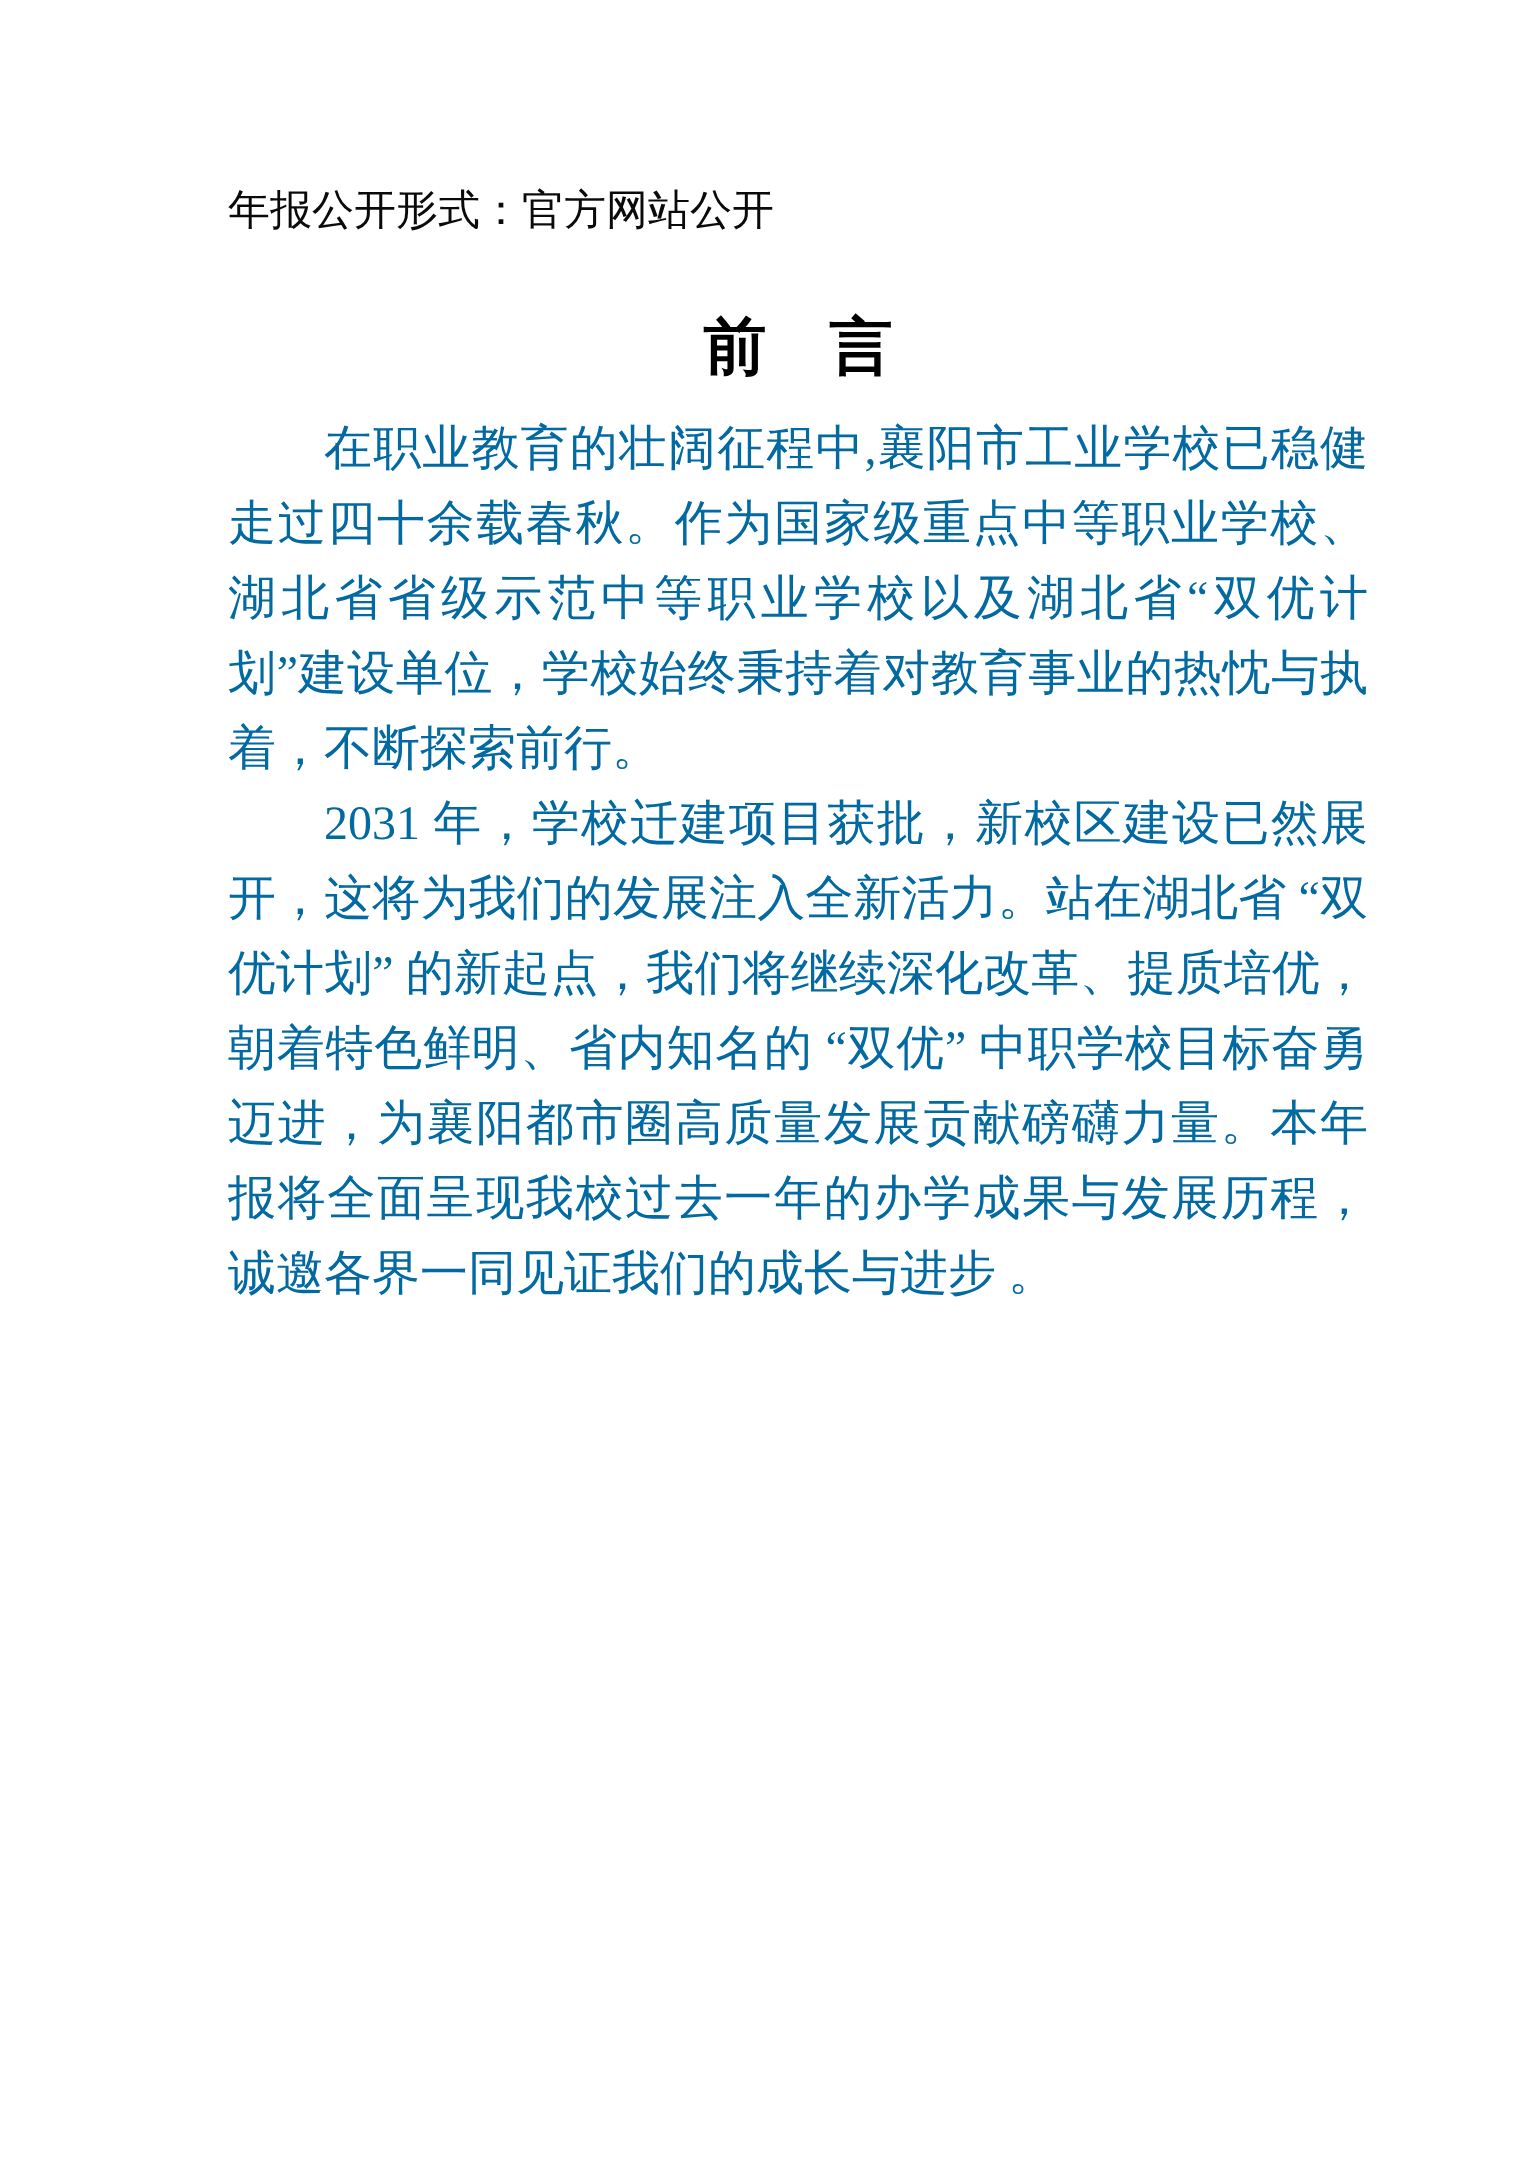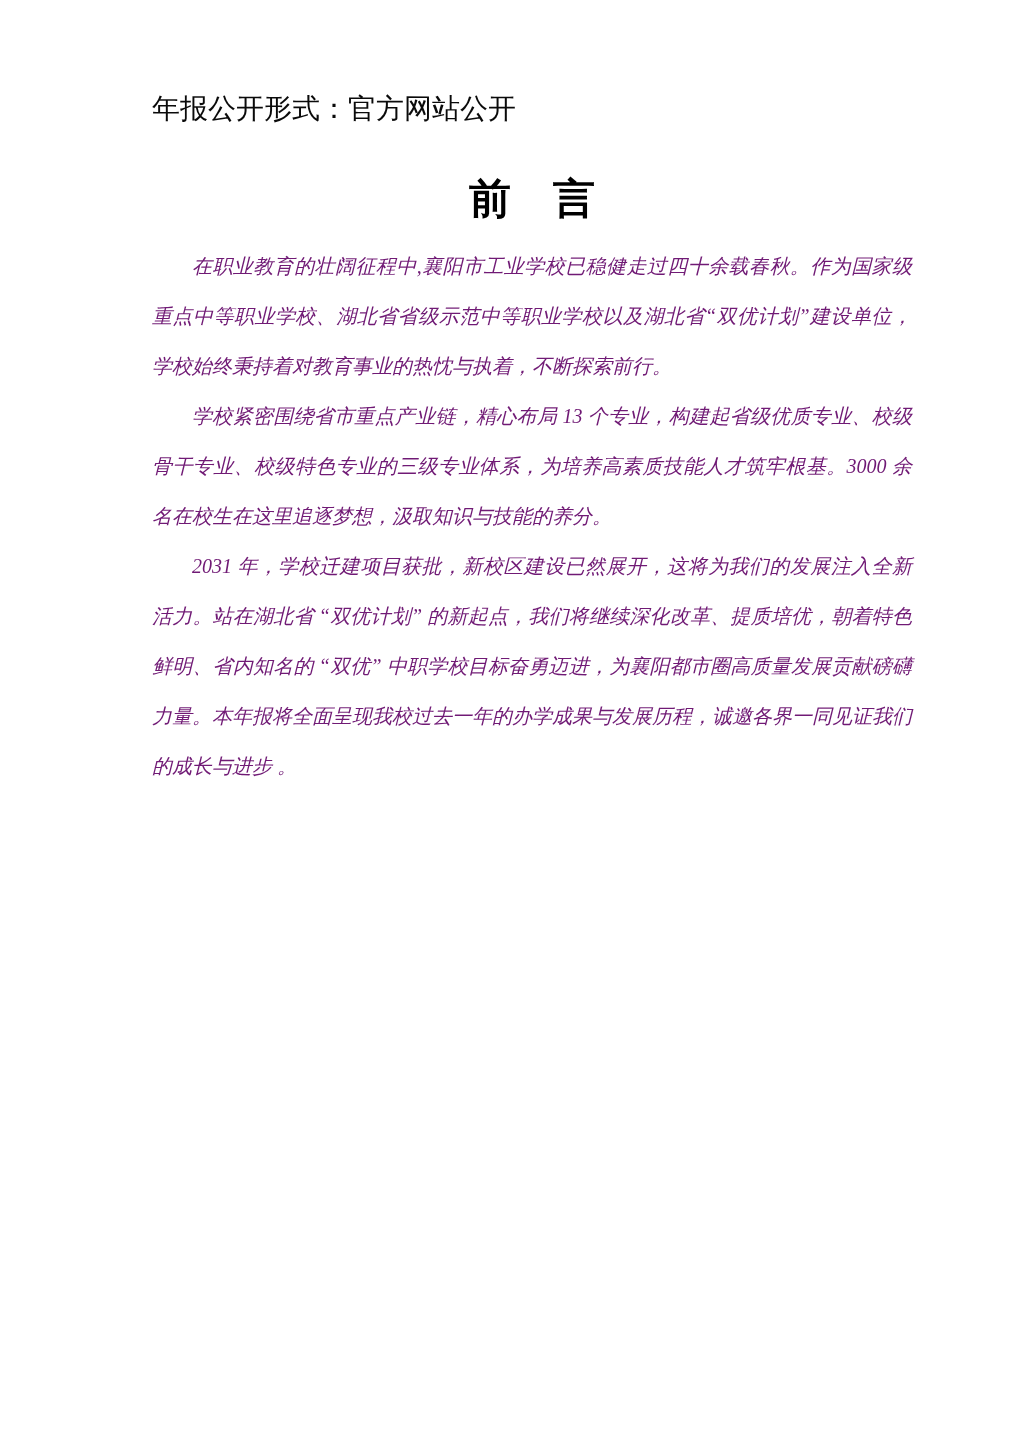--- a/index.html
+++ b/index.html
@@ -6,21 +6,21 @@
     margin: 0;
     padding: 0;
     background: #ffffff;
   }
   .page {
     position: relative;
     width: 1024px;
     height: 1447px;
     background: #ffffff;
     box-sizing: border-box;
-    padding: 86px 112px 0 152px;
+    padding: 118px 112px 0 152px;
     font-family: "Liberation Serif", "DejaVu Serif", serif;
     color: #0a0a0a;
     overflow: hidden;
   }
   .meta-block {
     margin: 0;
   }
   .meta-line {
     font-size: 28px;
     line-height: 45px;
@@ -28,39 +28,37 @@
     white-space: nowrap;
   }
   .doc-title {
     font-size: 42px;
     font-weight: 700;
     text-align: center;
     margin: 40px 0 14px 0;
     color: #000000;
   }
   .body-text p {
-    font-size: 20px;
+    font-size: 32px;
     line-height: 50px;
     text-align: justify;
     text-indent: 2em;
     margin: 0;
-    color: #701a75;
-    font-style: italic;
+    color: #0369a1;
   }
 </style>
 </head>
 <body>
 
 <div class="page">
 
   <div class="meta-block">
     <div class="meta-line">年报公开形式：官方网站公开</div>
   </div>
 
   <div class="doc-title">前　言</div>
 
   <div class="body-text">
     <p>在职业教育的壮阔征程中,襄阳市工业学校已稳健走过四十余载春秋。作为国家级重点中等职业学校、湖北省省级示范中等职业学校以及湖北省“双优计划”建设单位，学校始终秉持着对教育事业的热忱与执着，不断探索前行。</p>
-    <p>学校紧密围绕省市重点产业链，精心布局 13 个专业，构建起省级优质专业、校级骨干专业、校级特色专业的三级专业体系，为培养高素质技能人才筑牢根基。3000 余名在校生在这里追逐梦想，汲取知识与技能的养分。</p>
     <p>2031 年，学校迁建项目获批，新校区建设已然展开，这将为我们的发展注入全新活力。站在湖北省 “双优计划” 的新起点，我们将继续深化改革、提质培优，朝着特色鲜明、省内知名的 “双优” 中职学校目标奋勇迈进，为襄阳都市圈高质量发展贡献磅礴力量。本年报将全面呈现我校过去一年的办学成果与发展历程，诚邀各界一同见证我们的成长与进步 。</p>
   </div>
 
 </div>
 
 </body></html>

